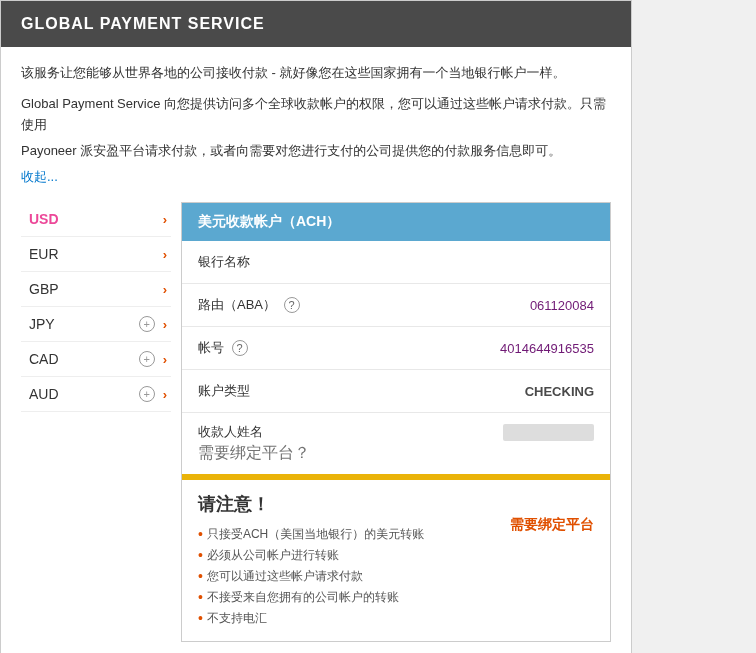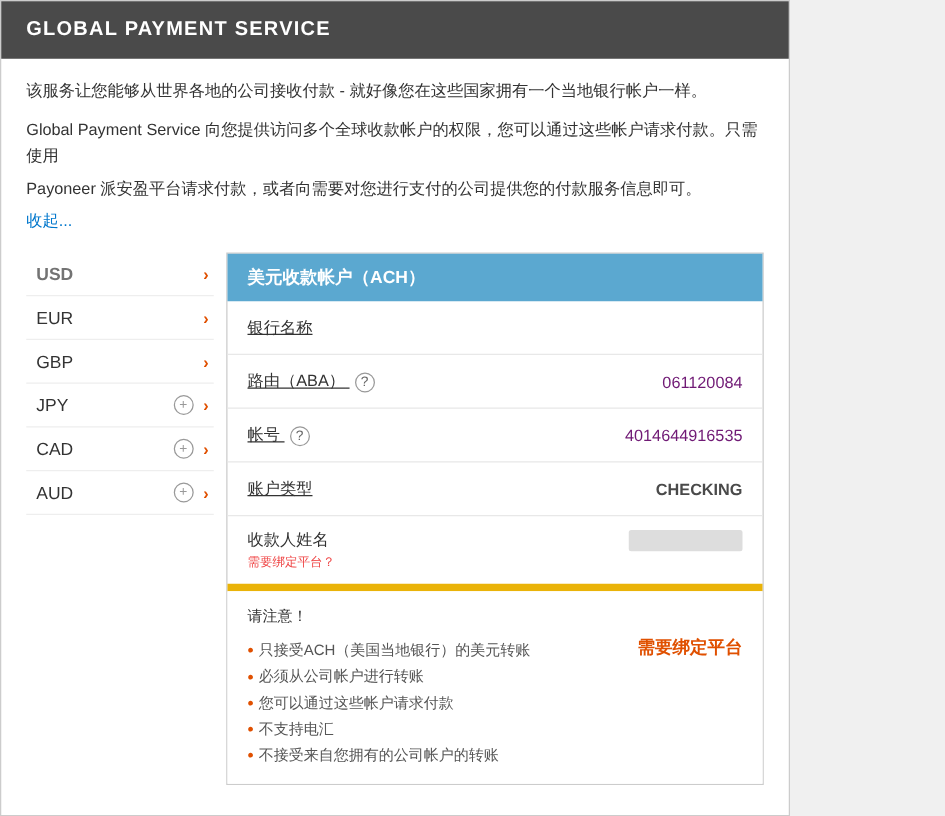--- a/index.html
+++ b/index.html
@@ -60,21 +60,21 @@
     }
     .sidebar-item {
       display: flex;
       align-items: center;
       justify-content: space-between;
       padding: 9px 4px 9px 8px;
       cursor: pointer;
       border-bottom: 1px solid #eee;
     }
     .sidebar-item.active .sidebar-label {
-      color: #737373;
+      color: #ec4899;
       font-weight: bold;
     }
     .sidebar-label {
       color: #333;
       font-size: 14px;
       font-weight: 500;
     }
     .sidebar-arrow {
       color: #e05000;
       font-size: 13px;
@@ -117,21 +117,20 @@
       justify-content: space-between;
       padding: 12px 16px;
       border-bottom: 1px solid #e8e8e8;
     }
     .info-row:last-child {
       border-bottom: none;
     }
     .info-label {
       color: #333;
       font-size: 13px;
-      text-decoration: underline;
     }
     .info-value {
       color: #701a75;
       font-size: 13px;
       text-align: right;
     }
     .info-value.bank-name {
       color: #e05000;
       border: 2px solid #e05000;
       padding: 2px 8px;
@@ -168,35 +167,35 @@
       font-size: 13px;
     }
     .recipient-value {
       color: #ccc;
       font-size: 13px;
       background: #ddd;
       padding: 1px 20px;
       border-radius: 2px;
     }
     .bind-link {
-      color: #ef4444;
-      font-size: 10px;
+      color: #737373;
+      font-size: 16px;
       cursor: pointer;
       text-decoration: none;
       display: block;
       margin-top: 2px;
     }
     .notice-section {
       padding: 12px 16px;
       background: #fff;
     }
     .notice-title {
       color: #333;
-      font-size: 12px;
-      font-weight: normal;
+      font-size: 18px;
+      font-weight: bold;
       margin-bottom: 8px;
     }
     .notice-list {
       list-style: none;
       padding: 0;
     }
     .notice-list li {
       color: #555;
       font-size: 12px;
       padding: 2px 0;
@@ -329,24 +328,24 @@
                   <li>
                       <span>只接受ACH（美国当地银行）的美元转账</span>
                     </li>
                   <li>
                       <span>必须从公司帐户进行转账</span>
                     </li>
                   <li>
                       <span>您可以通过这些帐户请求付款</span>
                     </li>
                   <li>
+                      <span>不接受来自您拥有的公司帐户的转账</span>
+                    </li>
+                  <li>
                       <span>不支持电汇</span>
-                    </li>
-                  <li>
-                      <span>不接受来自您拥有的公司帐户的转账</span>
                     </li>
                 </ul>
               </div>
               <span class="notice-annotation" style="position:relative;right:auto;top:auto;margin-left:16px;margin-top:24px;white-space:nowrap;align-self:flex-start;">需要绑定平台</span>
             </div>
           </div>
 
         </div>
       </div>
     </div>

